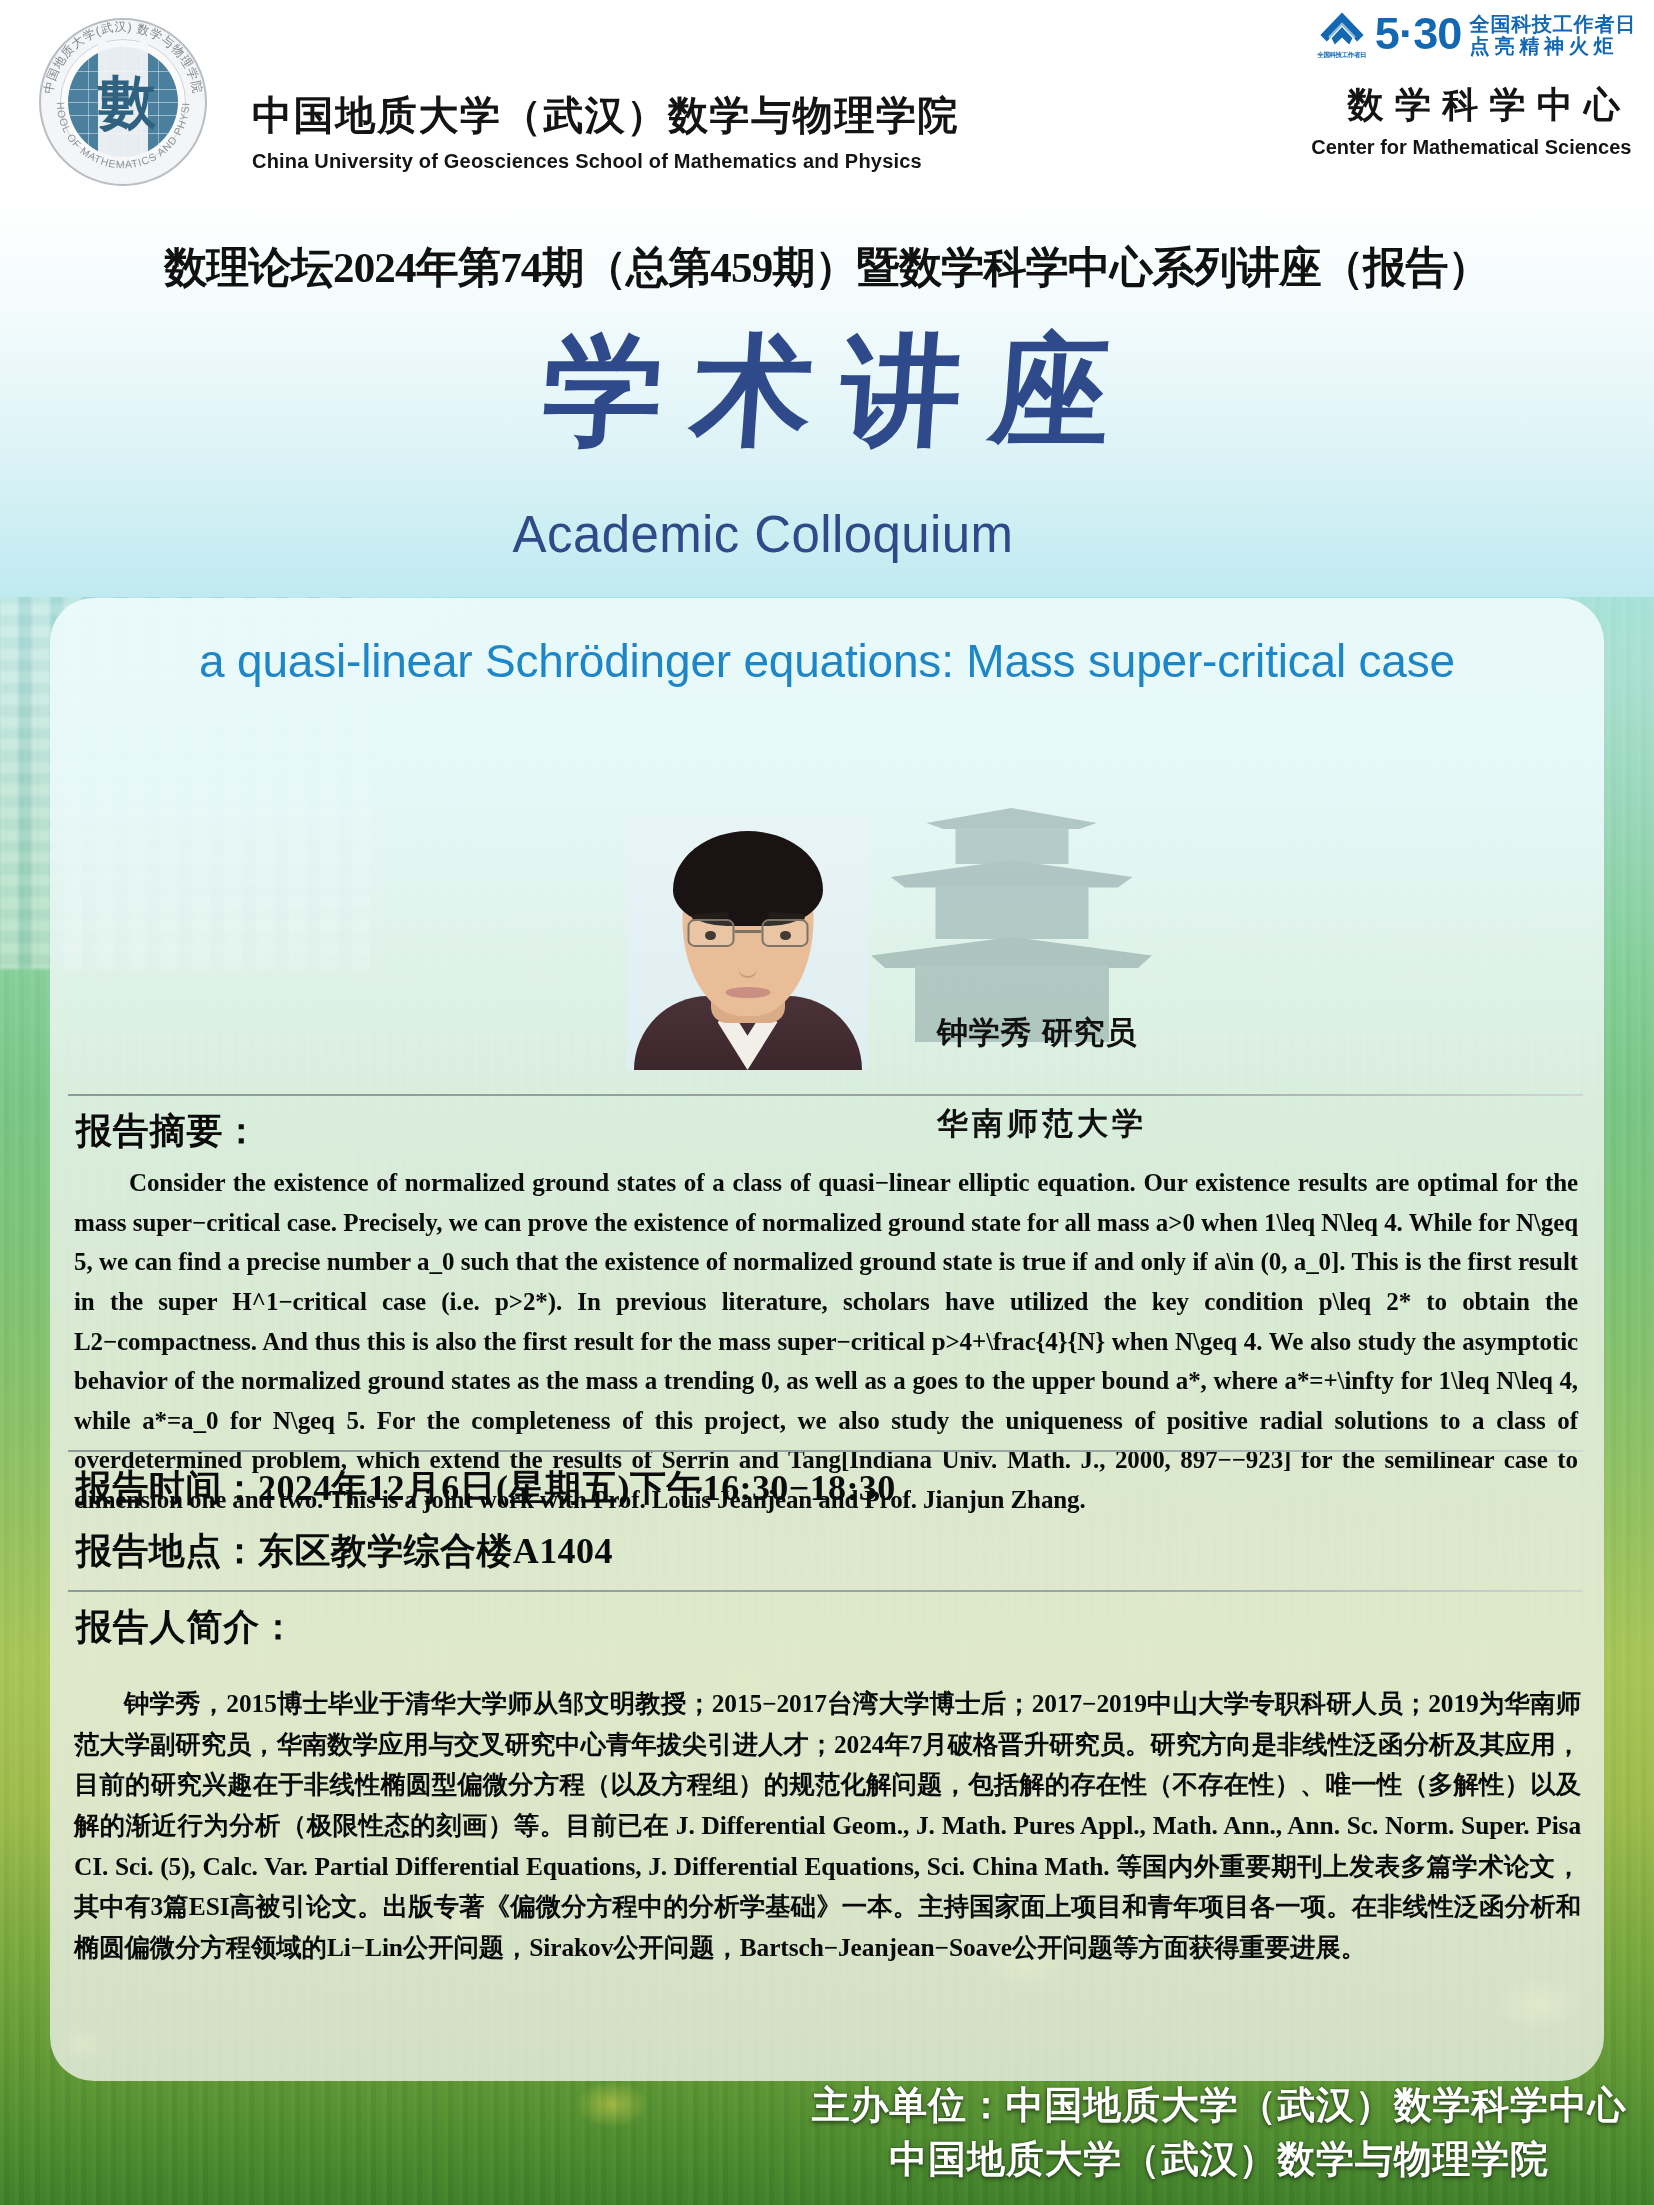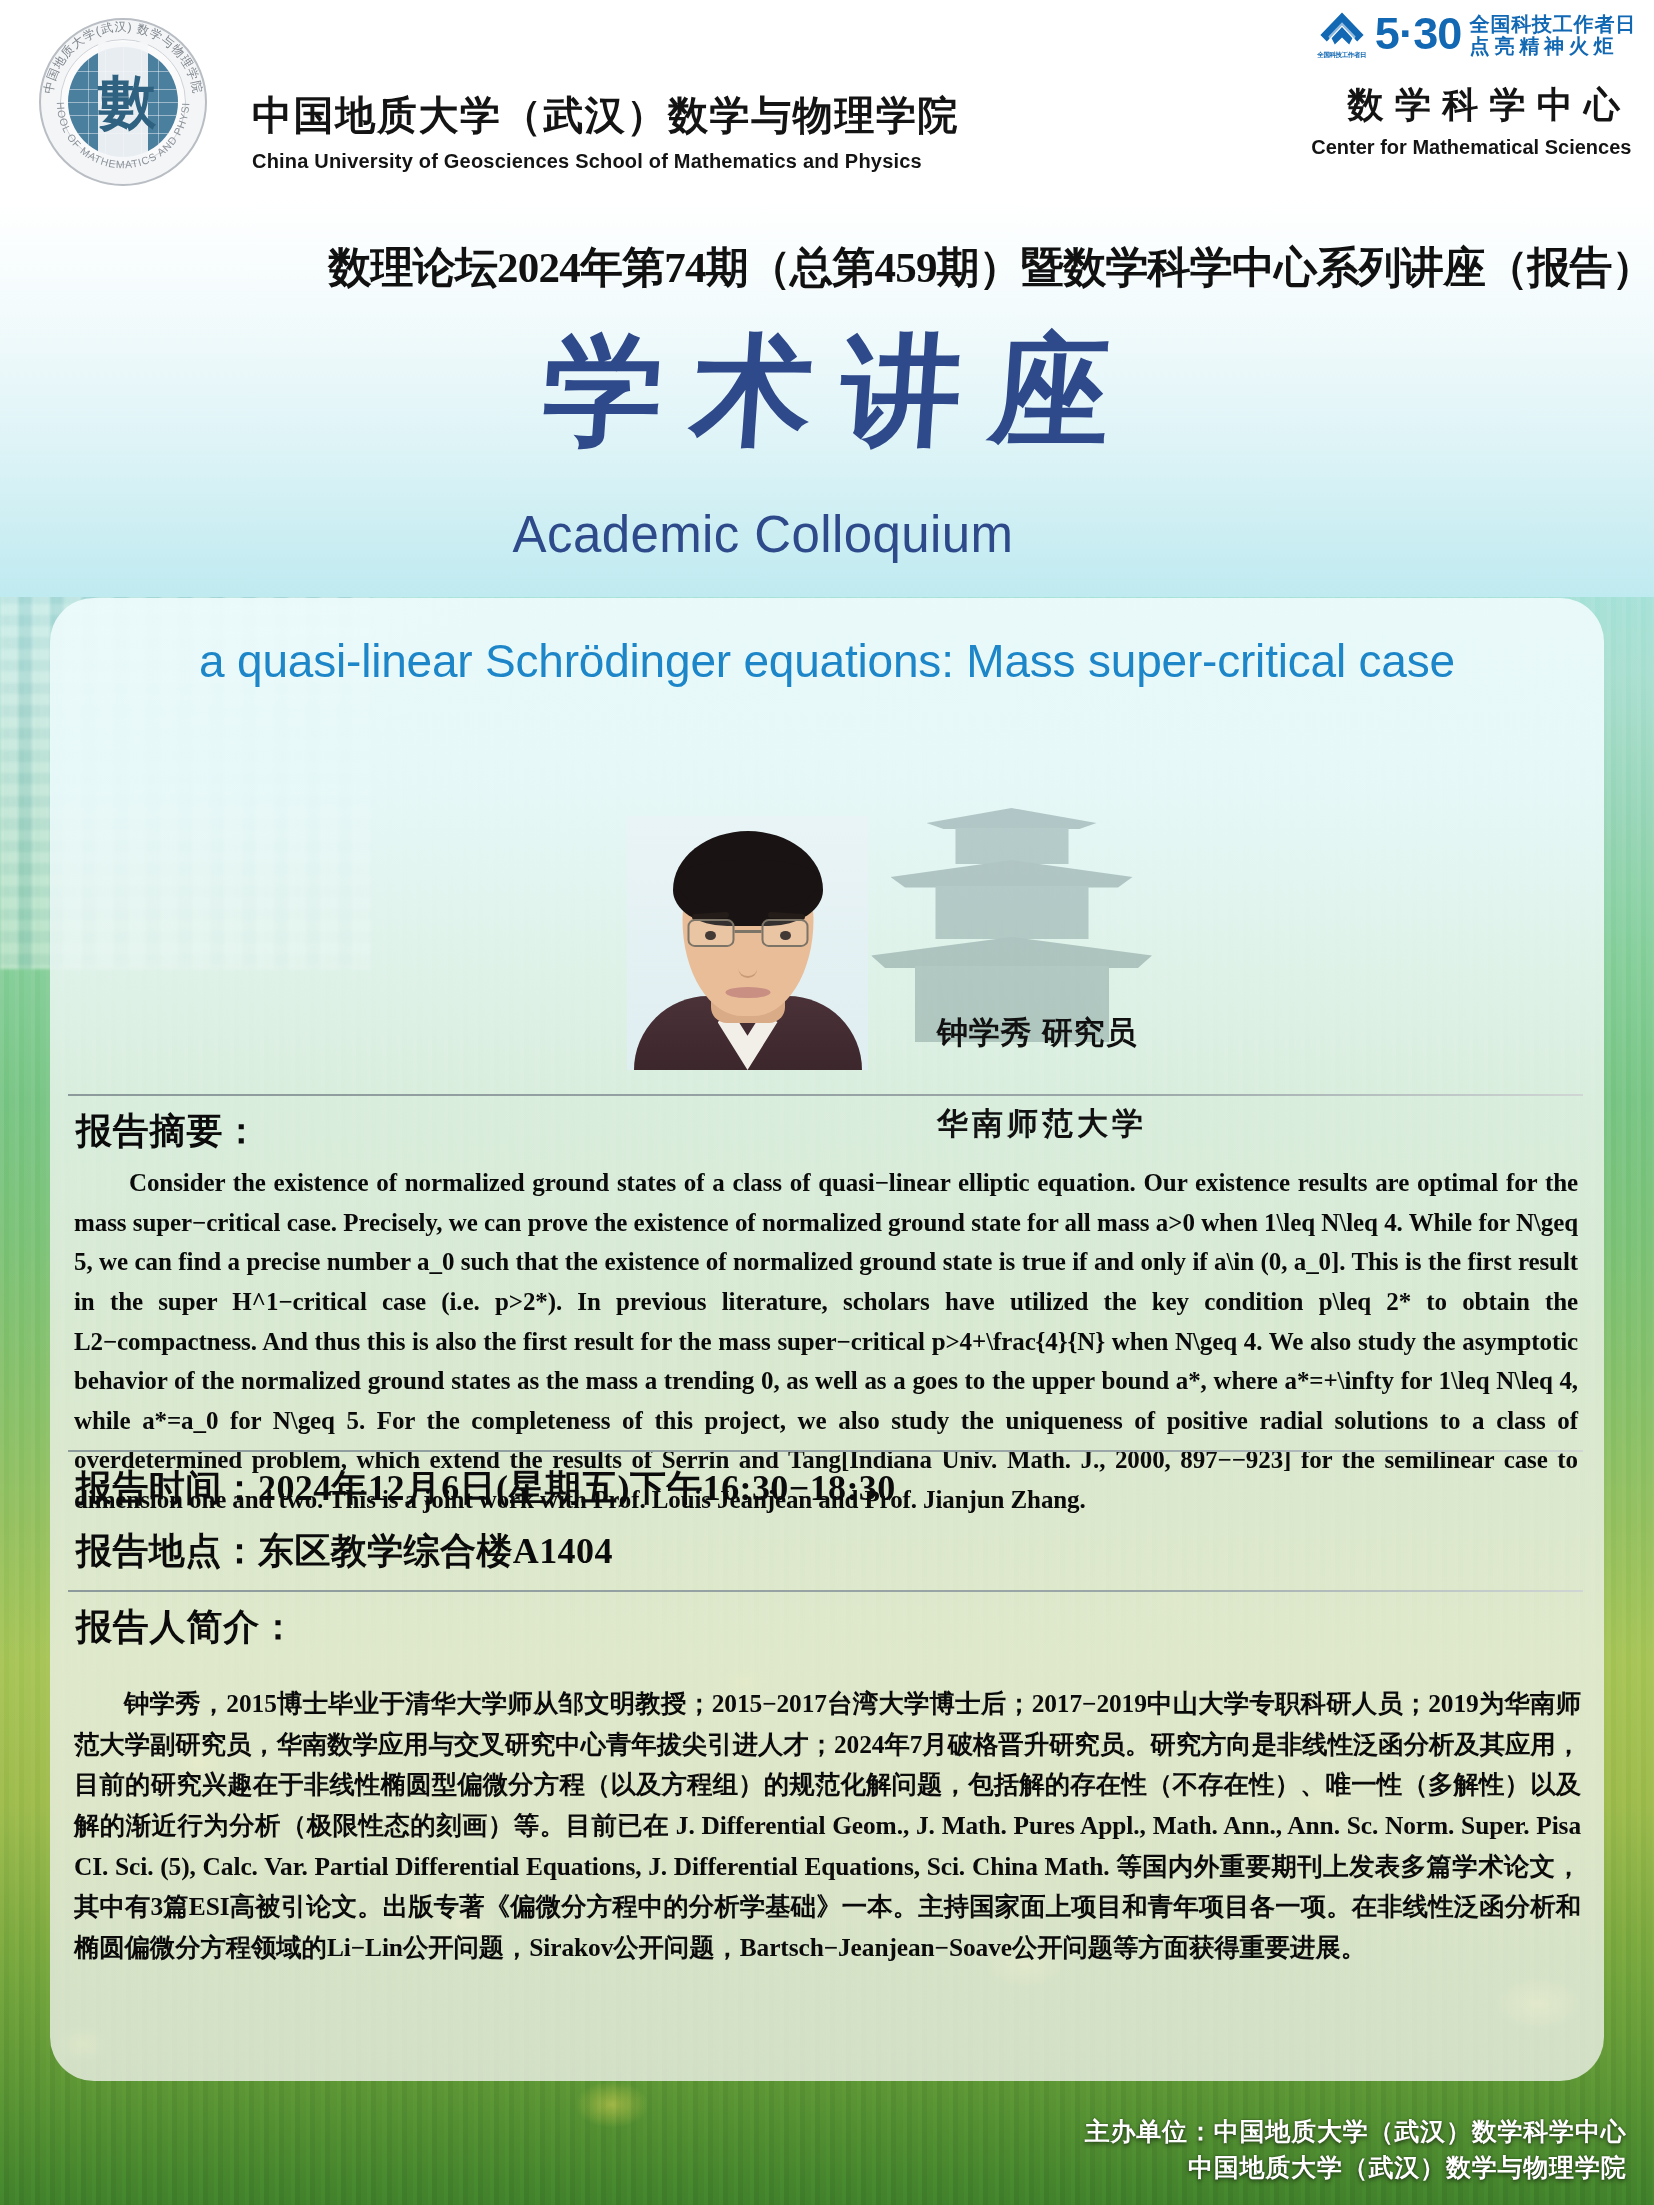--- a/index.html
+++ b/index.html
@@ -184,21 +184,21 @@
   }
 
   
   .title-zone {
     position:absolute; left:0; top:200px; width:1654px; height:397px;
     background: linear-gradient(180deg, #ffffff 0%, #f3fbfc 28%, #dff4f7 60%, #bfeaf0 100%);
     z-index: 4;
   }
   .forum-line {
     position:absolute; left:0; top: 39px; width:1654px;
-    text-align:right;
+    text-align:center;
     font-size: 43px; font-weight:bold; color:#111111;
     font-family:"Liberation Serif", serif;
     white-space:nowrap;
     letter-spacing:-0.8px;
   }
   .calligraphy {
     position:absolute; left:0; top: 121px; width:1654px;
     text-align:center;
     font-size: 120px; color:#2f4a8a; font-weight:bold;
     font-family:"DejaVu Serif", serif;
@@ -381,25 +381,26 @@
     margin-top:20px;
   }
   .bio-body p { text-indent: 50px; margin:0; }
 
   
   .footer {
     position:absolute; right: 27.5px; bottom: 18px;
     text-align:right; z-index: 7;
   }
   .footer div {
-    font-size: 25px; font-weight:bold; color:#ffffff;
-    font-family:Liberation Mono, monospace;
+    font-size: 38px; font-weight:bold; color:#ffffff;
+    font-family:Liberation Serif, serif;
     white-space:nowrap; line-height:1.42;
     letter-spacing: 0.8px;
     text-shadow: 0 1.6px 4px rgba(0,0,0,.55), 0 0 1.6px rgba(0,0,0,.5);
+    text-align: center;
   }
 </style>
 </head>
 <body>
 
 <div id="poster">
 
   <div class="bg-photo"></div>
   <div class="bg-streaks"></div>
   <div class="bg-city"></div>

